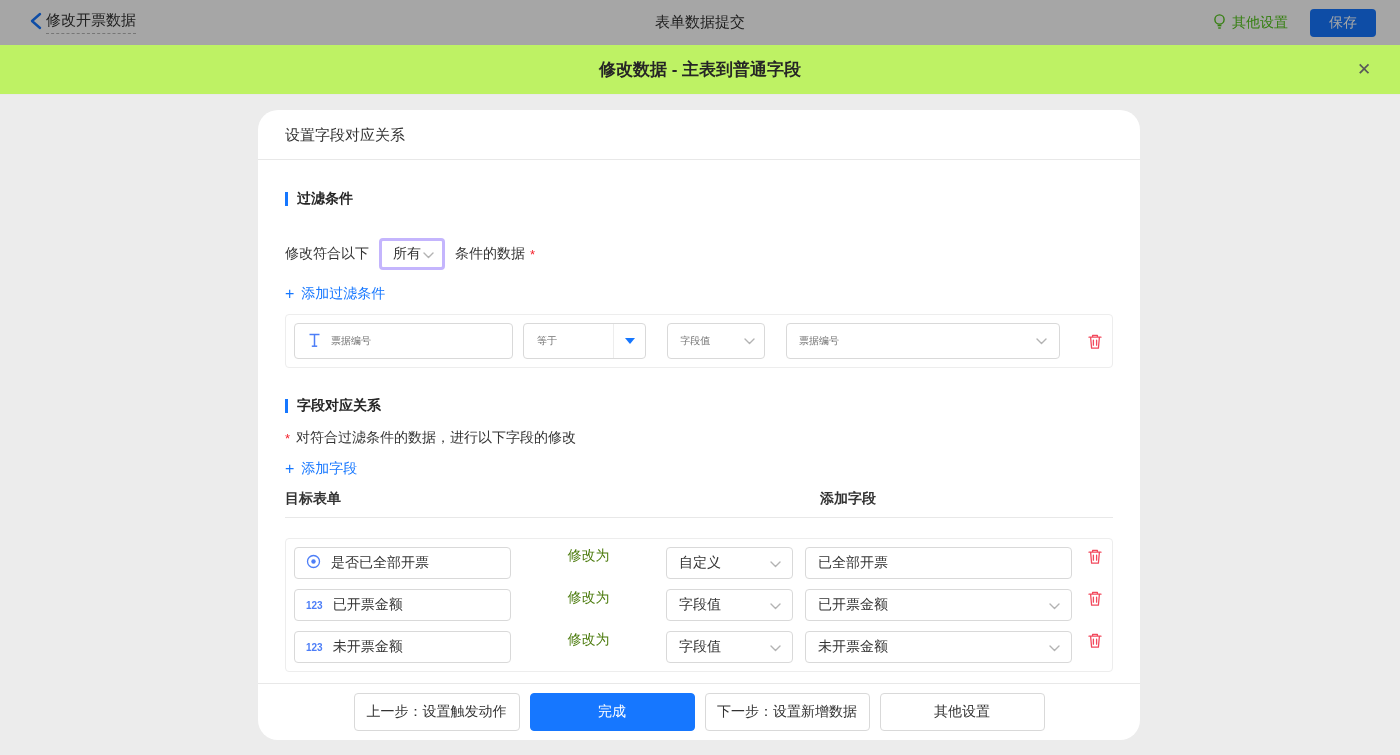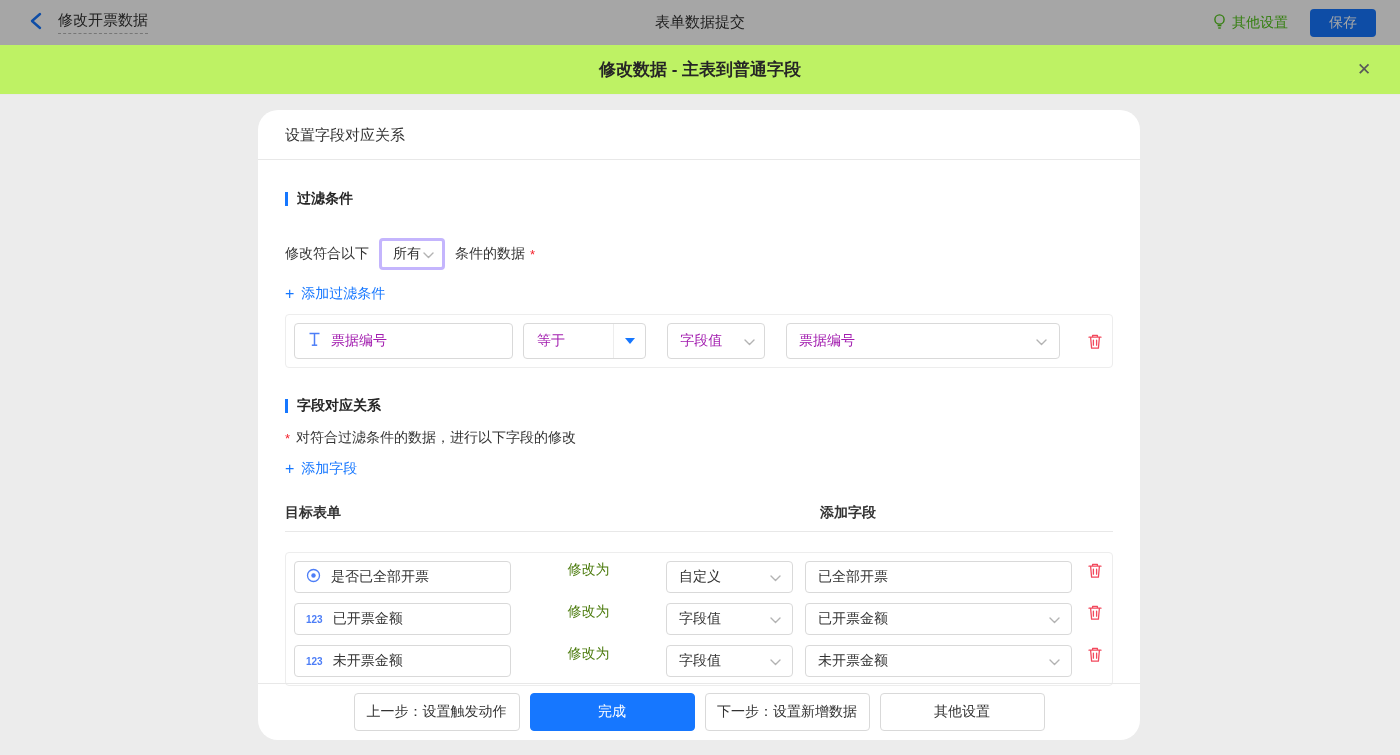--- a/index.html
+++ b/index.html
@@ -4,21 +4,21 @@
 <style>
   * { margin:0; padding:0; box-sizing:border-box; }
   html,body { width:1400px; height:755px; overflow:hidden;
     font-family:"Liberation Sans","DejaVu Sans",sans-serif; background:#ececec; }
 
   
   .topbar { position:absolute; top:0; left:0; width:1400px; height:45px;
     background:#ffffff; display:flex; align-items:center; }
   .topbar::after { content:""; position:absolute; inset:0; background:rgba(0,0,0,0.35); z-index:5; }
   .back-btn { margin-left:26px; width:20px; height:20px; display:flex; align-items:center; justify-content:center; cursor:pointer; }
-  .back-title { margin-left:12px; font-size:15px; color:#333; padding-bottom:3px;
+  .back-title { font-size:15px; color:#333; padding-bottom:3px;
     border-bottom:1px dashed #b5b5b5; }
   .topbar-center { position:absolute; left:0; right:0; text-align:center; font-size:15px; color:#333; }
   .topbar-right { position:absolute; right:24px; top:0; height:45px; display:flex; align-items:center; gap:22px; }
   .guide { display:flex; align-items:center; gap:5px; color:#52c41a; font-size:14px; cursor:pointer; }
   .save-btn { width:66px; height:28px; background:#1677ff; color:#fff; font-size:14px;
     border:none; border-radius:4px; cursor:pointer; }
 
   
   .dialog-header { position:absolute; top:45px; left:0; width:1400px; height:50px; background:#bef264;
     border-bottom:1px solid #e9e9e9; }
@@ -44,38 +44,38 @@
   .req { color:#f5222d; margin-left:5px; font-size:13px; }
 
   .add-link { margin-top:15px; display:flex; align-items:center; gap:7px; color:#1677ff; font-size:14px;
     cursor:pointer; width:fit-content; }
   .add-link .plus { font-size:16px; line-height:14px; }
 
   .group-box { margin-top:11px; border:1px solid #ededed; border-radius:4px; padding:8px; }
 
   .filter-row { display:flex; align-items:center; }
   .fbox { height:36px; border:1px solid #d9d9d9; border-radius:4px; background:#fff; display:flex;
-    align-items:center; font-size:14px; color:#a21caf; cursor:pointer; }
+    align-items:center; font-size:10px; color:#737373; cursor:pointer; }
   .field-picker { width:222px; padding-left:13px; gap:10px; }
   .op-select { width:125px; margin-left:10px; padding:0; }
   .op-text { flex:1; padding-left:13px; }
   .op-arrow-seg { width:32px; height:100%; display:flex; align-items:center; justify-content:center;
     border-left:1px solid #ededed; }
   .tri-down { width:0; height:0; border-left:5px solid transparent; border-right:5px solid transparent;
     border-top:6px solid #1677ff; }
   .vtype-select { width:99px; margin-left:21px; justify-content:space-between; padding:0 9px 0 12px; }
   .vfield-select { width:278px; margin-left:21px; justify-content:space-between; padding:0 12px; }
 
   .trash-btn { margin-left:26px; width:18px; height:18px; background:none; border:none; cursor:pointer;
     display:flex; align-items:center; justify-content:center; }
 
   .map-desc { margin-top:14px; display:flex; align-items:flex-start; gap:6px; font-size:14px; color:#333; }
   .map-desc .req { margin-left:0; margin-top:2px; }
 
-  .cols-row { margin-top:26px; display:flex; font-size:14px; font-weight:bold; color:#333;
+  .cols-row { margin-top:12px; display:flex; font-size:14px; font-weight:bold; color:#333;
     padding-bottom:9px; border-bottom:1px solid #e8e8e8; }
   .col-target { width:535px; }
 
   .map-group { margin-top:20px; }
   .map-row { display:flex; margin-bottom:10px; }
   .map-row:last-child { margin-bottom:0; }
   .mbox { height:32px; border:1px solid #d9d9d9; border-radius:4px; background:#fff; display:flex;
     align-items:center; font-size:14px; color:#333; cursor:pointer; }
   .mfield { width:219px; padding-left:11px; gap:10px; }
   .modify-label { width:157px; text-align:center; font-size:14px; color:#4d7c0f; }

